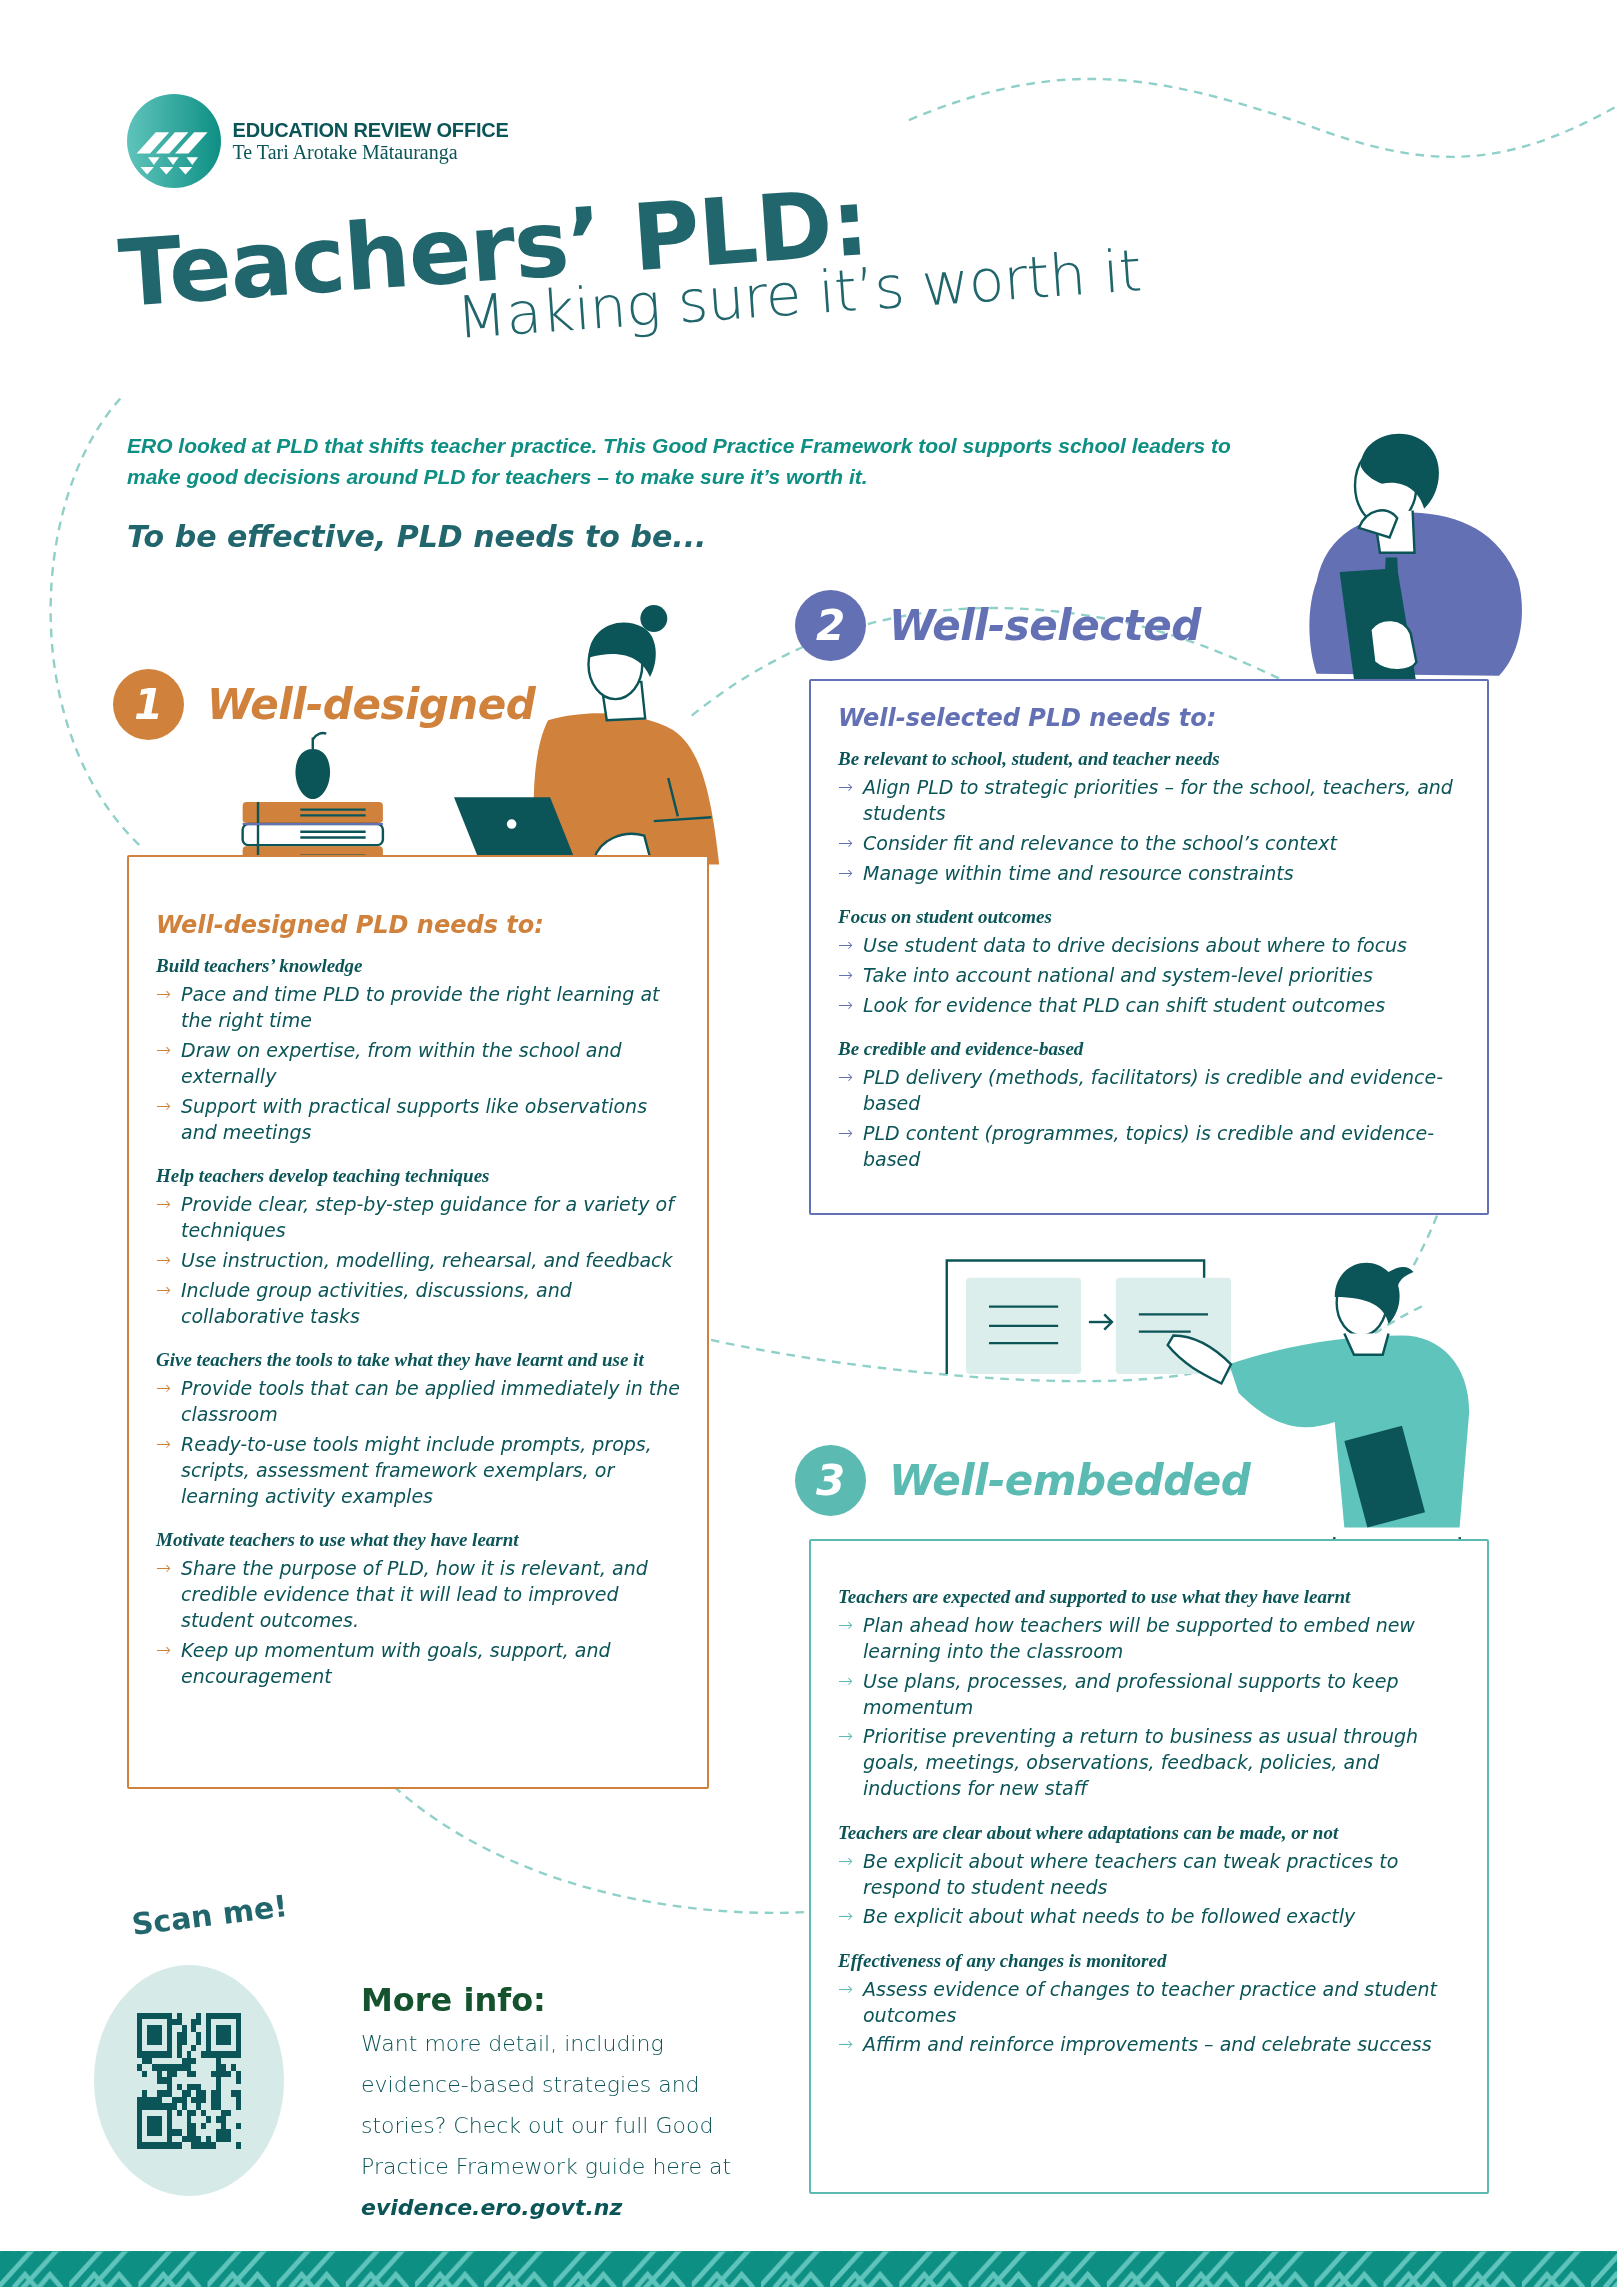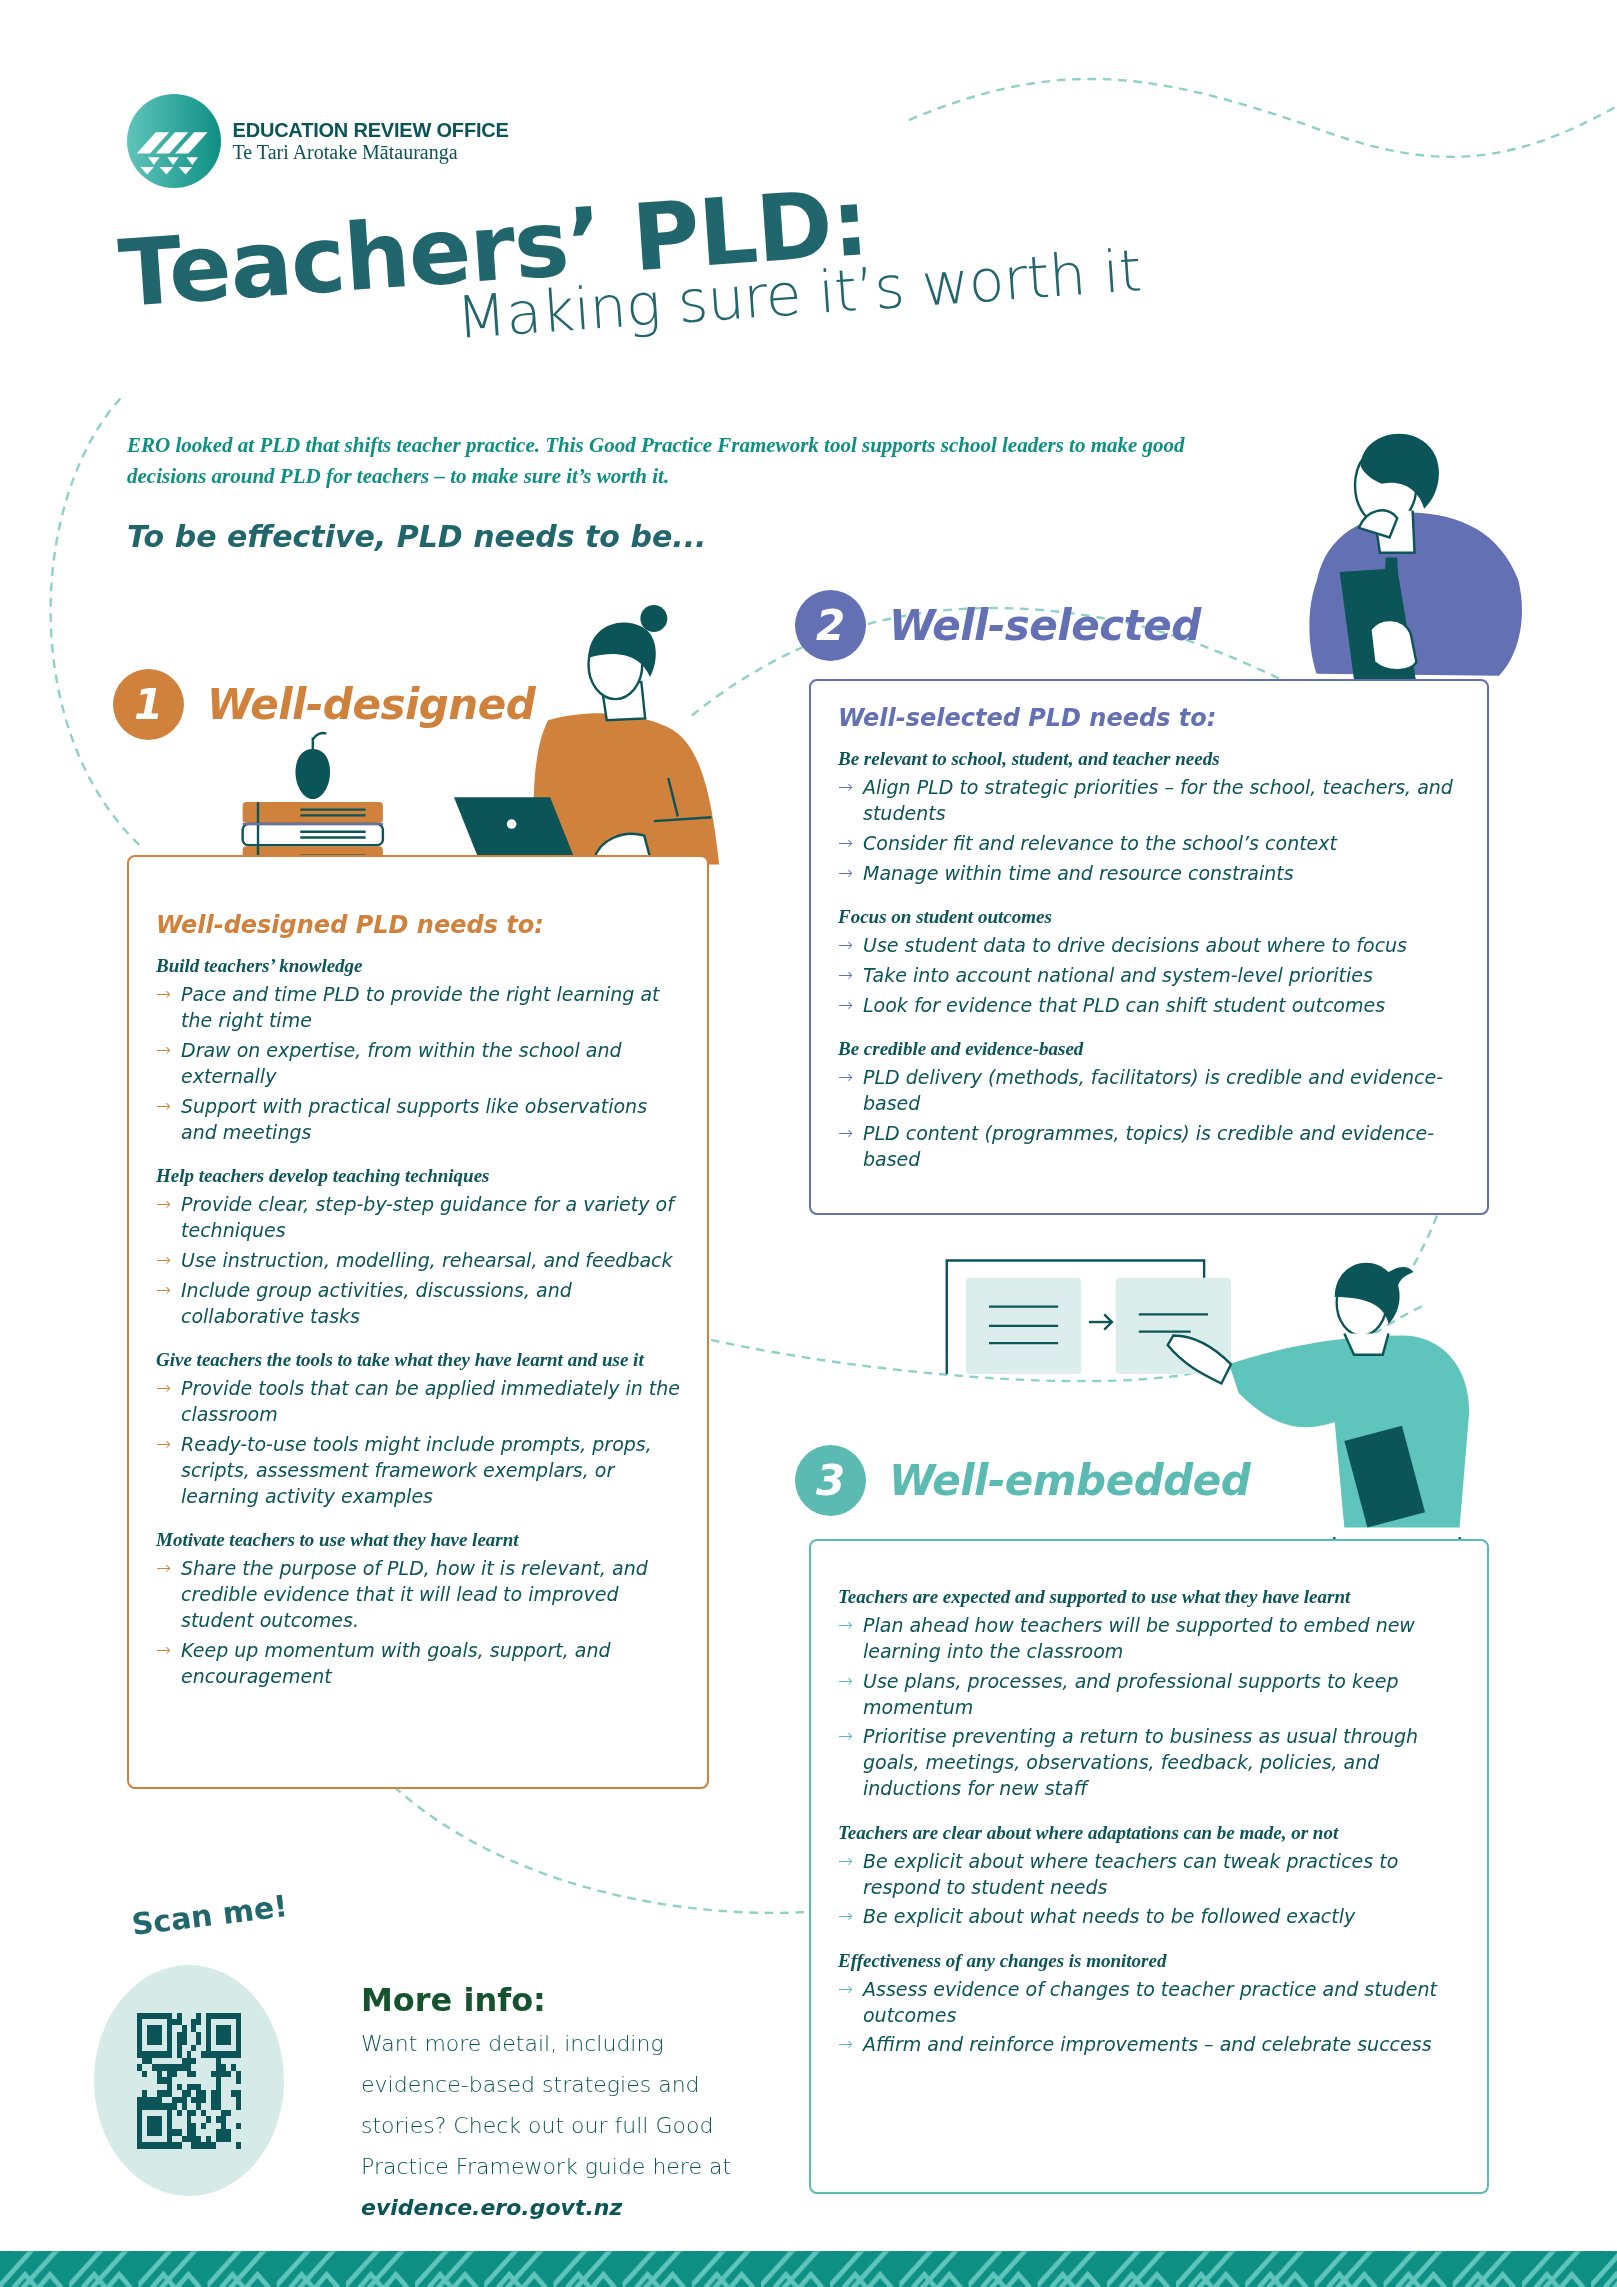--- a/index.html
+++ b/index.html
@@ -13,34 +13,34 @@
   .logo { left: 127px; top: 94px; display: flex; align-items: center; }
   .logo-mark { width: 94px; height: 94px; border-radius: 50%; background: linear-gradient(90deg, #5fc4bb, #0e8f84); position: relative; overflow: hidden; }
   .logo-text { margin-left: 11.5px; line-height: 1.1; }
   .logo-org { font-family: "Liberation Sans", sans-serif; font-weight: 700; font-size: 20px; color: #0b5457; letter-spacing: -0.2px; }
   .logo-maori { font-family: Liberation Serif, serif; font-size: 20px; color: #0b5457; }
 
   
   .title { left: 123px; top: 221px; font-family: "DejaVu Sans", sans-serif; font-weight: 700; font-size: 92px; color: #21666c; transform: rotate(-4deg); transform-origin: left bottom; letter-spacing: -1px; white-space: nowrap; }
   .subtitle { left: 459px; top: 284px; font-family: "DejaVu Sans", sans-serif; font-weight: 300; font-size: 58px; color: #21666c; transform: rotate(-4deg); transform-origin: left bottom; white-space: nowrap; letter-spacing: -0.5px; }
 
-  .intro { left: 127px; top: 430px; width: 1114px; font-family: Liberation Serif, serif; font-style: italic; font-weight: 700; font-size: 21px; line-height: 31px; color: #0e8f84; }
+  .intro { left: 127px; top: 430px; width: 1114px; font-family: Liberation Sans, sans-serif; font-style: italic; font-weight: 700; font-size: 21px; line-height: 31px; color: #0e8f84; }
   .lead { left: 127px; top: 519px; font-family: "DejaVu Sans", sans-serif; font-style: italic; font-weight: 700; font-size: 30px; color: #21666c; }
 
   
   .sec-head { display: flex; align-items: center; }
   .sec-num { width: 71px; height: 71px; border-radius: 50%; color: #fff; font-family: "DejaVu Sans", sans-serif; font-weight: 700; font-style: italic; font-size: 42px; display: flex; align-items: center; justify-content: center; }
   .sec-title { margin-left: 23px; font-family: "DejaVu Sans", sans-serif; font-weight: 700; font-style: italic; font-size: 42px; letter-spacing: -0.5px; }
 
   .orange { color: #d0813b; }
   .purple { color: #6370b4; }
   .teal { color: #5bbab2; }
 
   
-  .card { border: 2.9px solid; border-radius: 8px; background: #fff; padding: 0 23px 21px 27px; }
+  .card { border: 2.9px solid; border-radius: 2px; background: #fff; padding: 0 23px 21px 27px; }
   .card.orange-b { border-color: #d0813b; }
   .card.purple-b { border-color: #6370b4; }
   .card.teal-b { border-color: #5bbab2; }
   .card-title { font-family: "DejaVu Sans", sans-serif; font-weight: 700; font-style: italic; font-size: 24px; margin-bottom: 13.4px; }
   .group { margin-bottom: 17.3px; }
   .group-head { font-family: Liberation Serif, serif; font-weight: 700; font-style: italic; font-size: 19px; line-height: 27px; color: #0b5457; margin-bottom: 1.9px; }
   .item { display: flex; font-family: "DejaVu Sans", sans-serif; font-style: italic; font-weight: 300; font-size: 19px; line-height: 26px; color: #0b5457; margin-bottom: 3.8px; }
   .arrow { flex: 0 0 25px; font-style: normal; font-size: 18px; }
   .orange-b .arrow { color: #d0813b; }
   .purple-b .arrow { color: #6370b4; }

